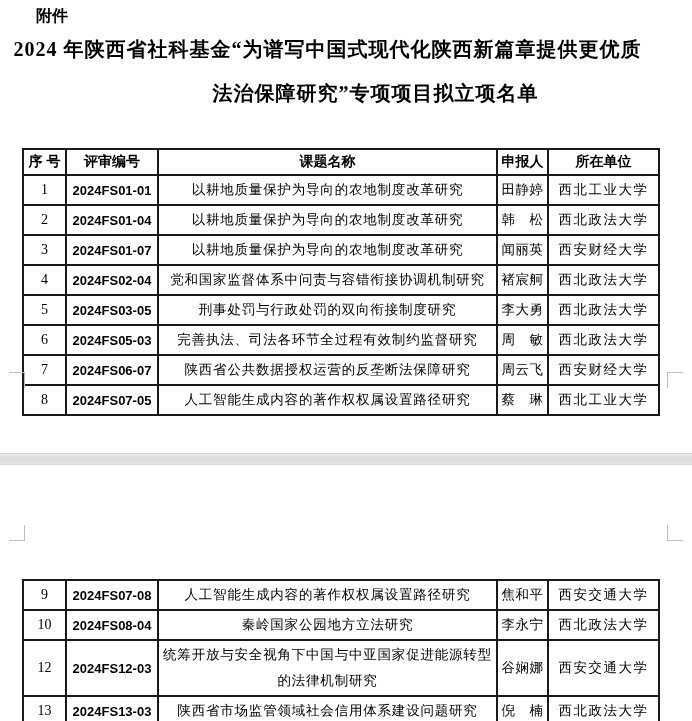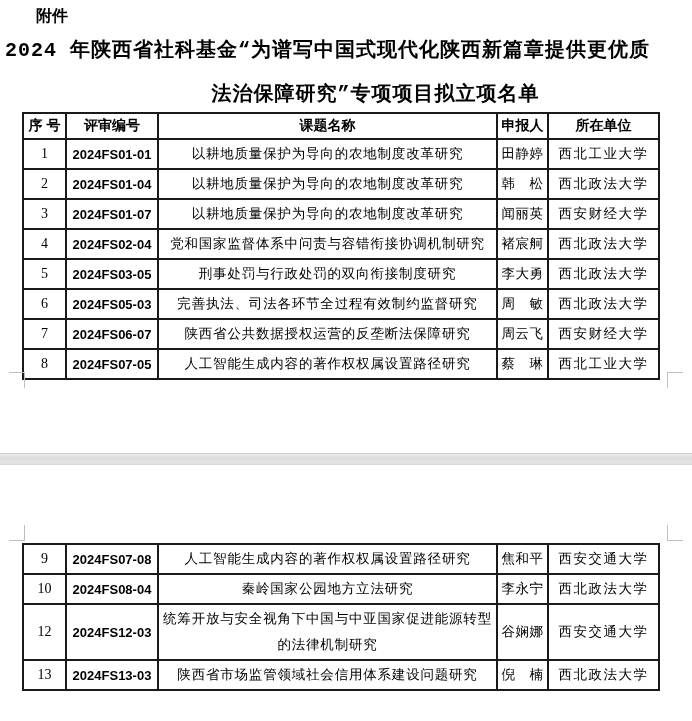--- a/index.html
+++ b/index.html
@@ -22,32 +22,33 @@
     border-top: 1px solid #d0d0d0; border-bottom: 1px solid #d6d6d6;
     box-sizing: border-box;
   }
   .attachment {
     position: absolute; left: 36px; top: 6px;
     font-family: "Liberation Sans", sans-serif;
     font-weight: bold; font-size: 16px;
   }
   .doc-title {
     position: absolute; left: 0; width: 655px; text-align: center;
-    font-family: Liberation Mono, monospace;
+    font-family: Liberation Serif, serif;
     font-weight: bold; font-size: 20px; letter-spacing: 1px;
     white-space: nowrap;
   }
   #title-line1 { top: 36px; }
   #title-line2 { top: 80px; padding-left: 48px; }
   table.grid {
     position: absolute; left: 22px;
     border-collapse: collapse;
     table-layout: fixed;
     width: 636px;
     background: #fff;
+    margin-top: 36px;
   }
   #table-page1 { top: 112px; }
   #table-page2 { top: 543px; }
   table.grid th, table.grid td {
     border: 2px solid #1a1a1a;
     padding: 1px 2px;
     text-align: center;
     vertical-align: middle;
     overflow: hidden;
   }

